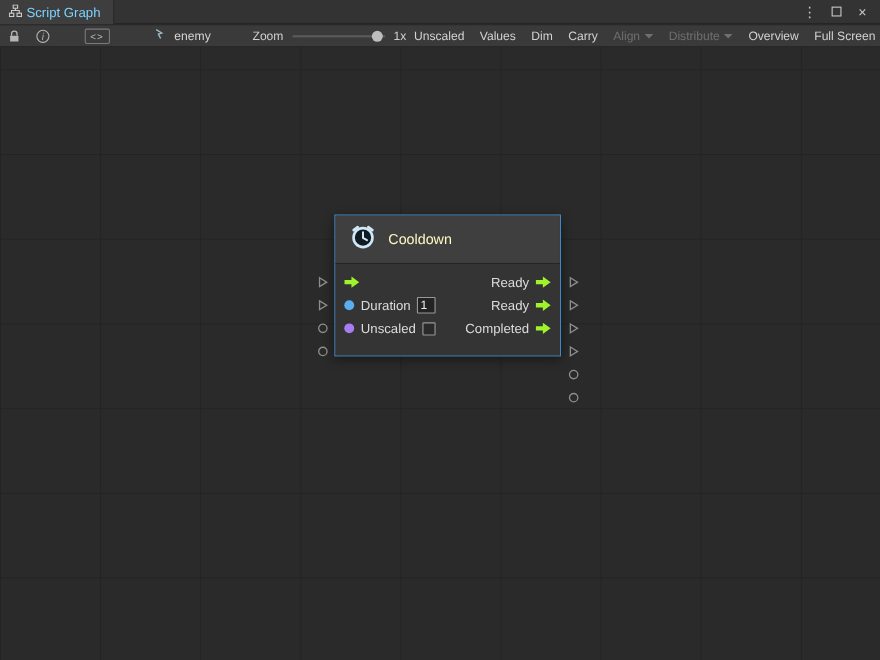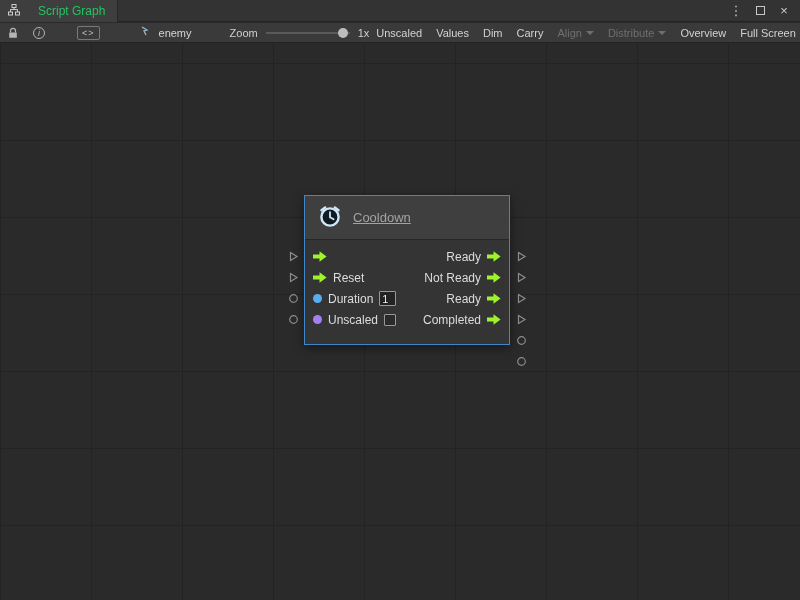--- a/index.html
+++ b/index.html
@@ -12,24 +12,24 @@
   }
   .app { position: relative; width: 800px; height: 600px; background: #2a2a2a; }
 
   
   .title-bar {
     position: absolute; top: 0; left: 0; right: 0; height: 22px;
     background: #333333; border-bottom: 1px solid #242424;
     display: flex; align-items: stretch;
   }
   .tab {
-    display: flex; align-items: center; gap: 18px;
+    display: flex; align-items: center; gap: 4px;
     background: #3e3e3e; padding: 0 12px 0 8px; height: 22px;
     border-right: 1px solid #262626;
-    font-size: 12px; color: #22c55e;
+    font-size: 12px; color: #7dd3fc;
   }
   .win-controls {
     margin-left: auto; display: flex; align-items: center; gap: 8px; padding-right: 8px;
   }
   .win-btn { width: 16px; height: 16px; display: flex; align-items: center; justify-content: center;
     color: #c8c8c8; font-size: 13px; cursor: default; }
   .maximize-box { width: 9px; height: 9px; border: 1px solid #c8c8c8; display: inline-block; }
 
   
   .toolbar {
@@ -77,21 +77,21 @@
   .node {
     position: absolute; left: 304px; top: 152px; width: 206px;
     border: 1px solid #3f87c9;
     background: #323232;
     box-shadow: 0 3px 10px rgba(0,0,0,0.45);
   }
   .node-header {
     height: 44px; background: #3f3f3f; border-bottom: 1px solid #262626;
     display: flex; align-items: center; gap: 10px; padding: 0 12px;
   }
-  .node-title { font-size: 13px; color: #a3a3a3; text-decoration: underline; }
+  .node-title { font-size: 13px; color: #fef9c3; }
   .node-body { padding: 6px 0 14px 0; background: #343434; }
   .port-row { display: flex; align-items: center; height: 21px; gap: 12px; }
   .port-left { display: flex; align-items: center; gap: 6px; padding-left: 8px; }
   .port-right { margin-left: auto; display: flex; align-items: center; gap: 6px; padding-right: 8px; }
   .port-label { font-size: 12px; color: #dcdcdc; }
   .value-dot { width: 9px; height: 9px; border-radius: 50%; display: inline-block; }
   .dot-blue { background: #58aef0; }
   .dot-purple { background: #a97df2; }
   .mini-field {
     width: 17px; height: 15px; background: #232323; border: 1px solid #989898;
@@ -207,34 +207,20 @@
               </svg>
           </div>
           <div class="port-right">
             <span class="port-label">Ready</span>
             <svg width="14" height="11" viewBox="0 0 14 11">
                 <path d="M0 3.5h6.5V0.3L13.6 5.5 6.5 10.7V7.5H0z" fill="#9ef32b"></path>
               </svg>
           </div>
         </div>
 
-        <div class="port-row">
-          <div class="port-left">
-            <svg width="14" height="11" viewBox="0 0 14 11">
-                <path d="M0 3.5h6.5V0.3L13.6 5.5 6.5 10.7V7.5H0z" fill="#9ef32b"></path>
-              </svg>
-            <span class="port-label">Reset</span>
-          </div>
-          <div class="port-right">
-            <span class="port-label">Not Ready</span>
-            <svg width="14" height="11" viewBox="0 0 14 11">
-                <path d="M0 3.5h6.5V0.3L13.6 5.5 6.5 10.7V7.5H0z" fill="#9ef32b"></path>
-              </svg>
-          </div>
-        </div>
 
         <div class="port-row">
           <div class="port-left">
             <span class="value-dot dot-blue"></span>
             <span class="port-label">Duration</span>
             <input class="mini-field" value="1" style="">
           </div>
           <div class="port-right">
             <span class="port-label">Ready</span>
             <svg width="14" height="11" viewBox="0 0 14 11">

